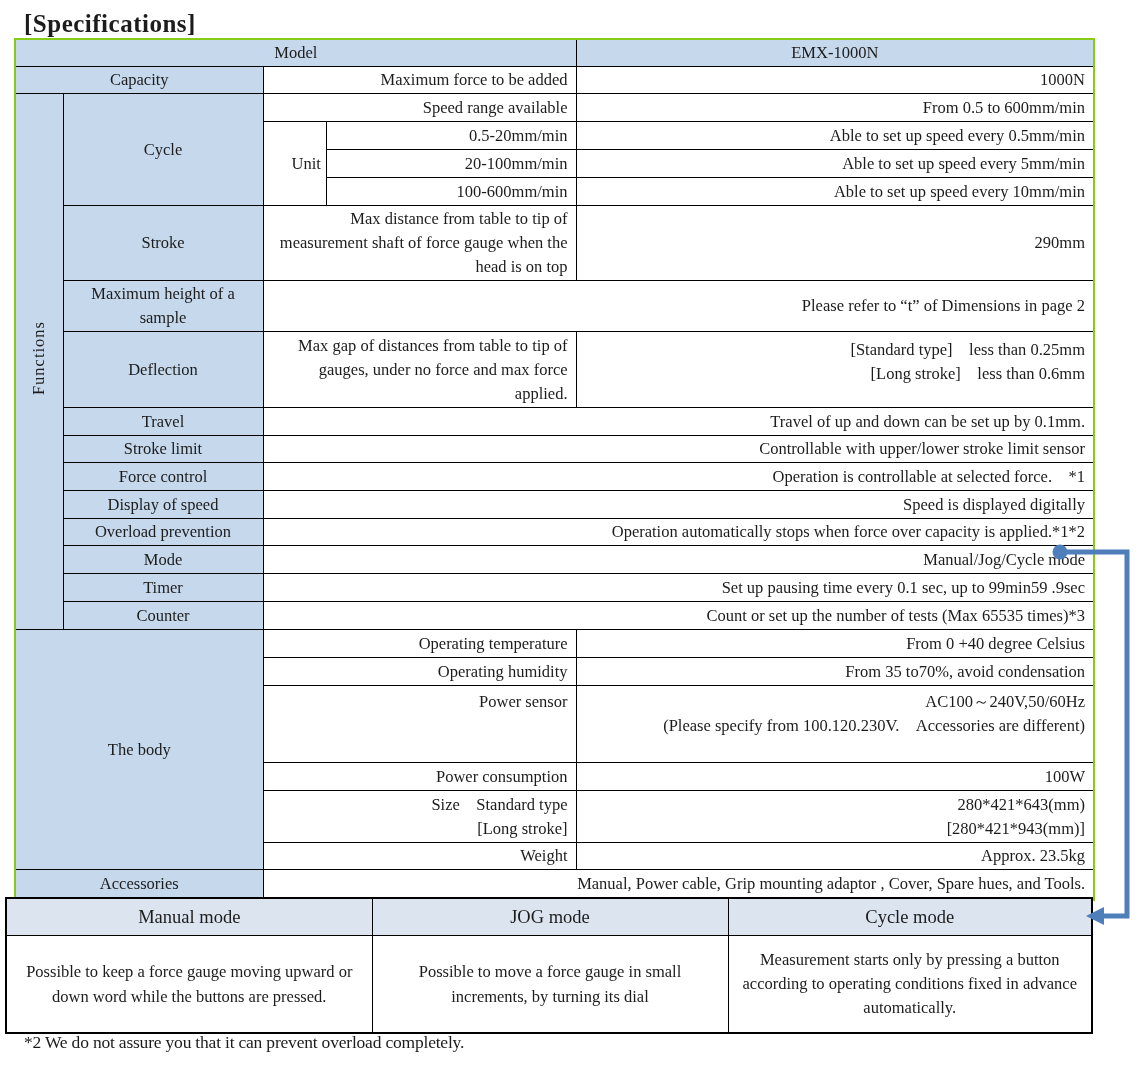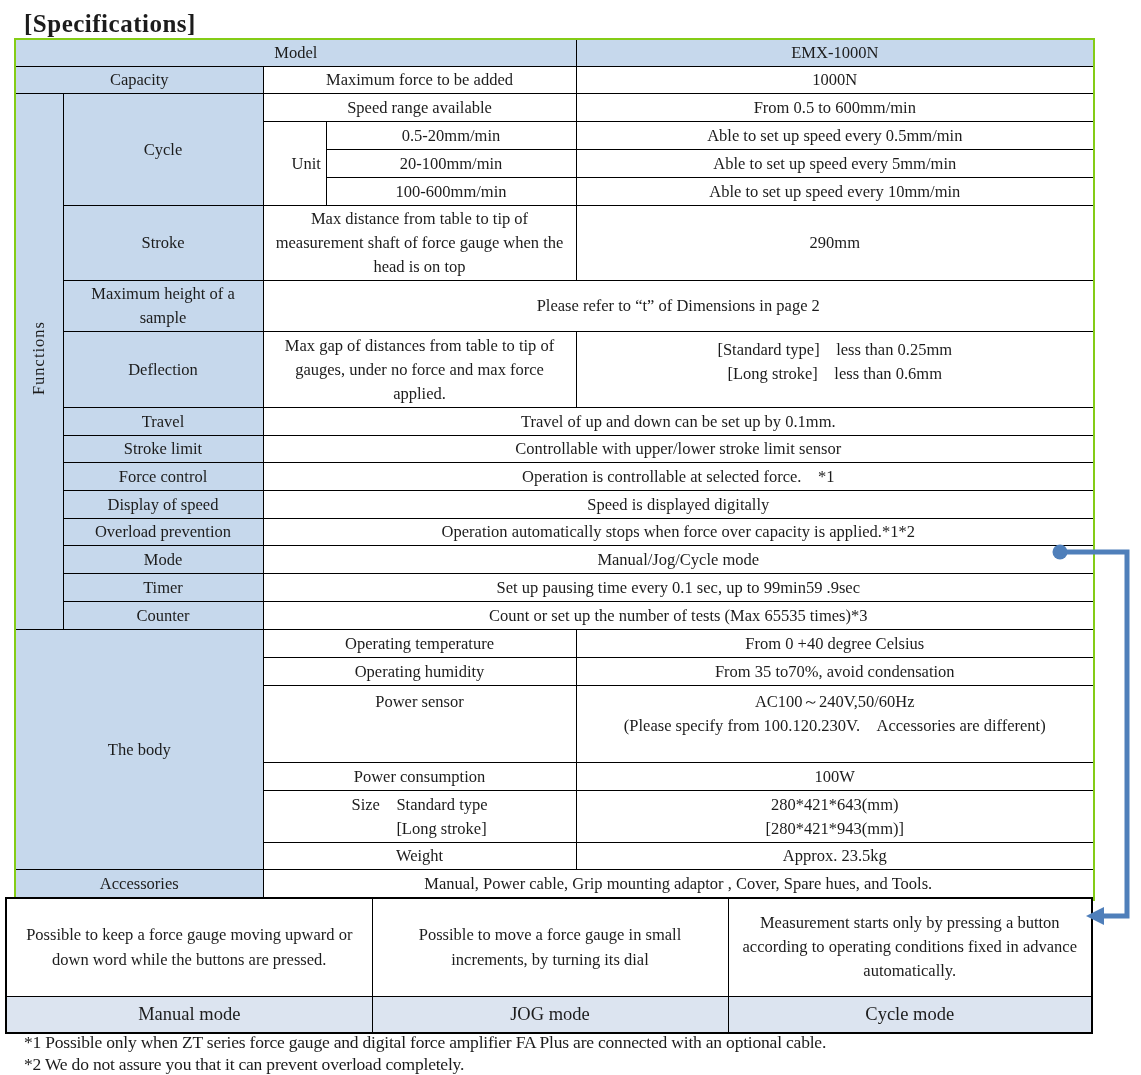--- a/index.html
+++ b/index.html
@@ -24,21 +24,21 @@
   }
   .spec-table{
     position:absolute;left:14px;top:38px;width:1079px;
     border:2px solid #84cc16;
   }
   .modes-table{
     position:absolute;left:5px;top:897px;width:1086px;
     border:2px solid #000;
   }
   td.lbl{background:var(--header_fill,#c6d8ec);text-align:center;padding:1px 4px;}
-  td.desc,td.val{background:#fff;text-align:center;padding:1px 8px;}
+  td.desc,td.val{background:#fff;text-align:right;padding:1px 8px;}
   td.ctr{text-align:center;padding-left:28px;}
   .functions-cell{
     background:var(--header_fill,#c6d8ec);
     text-align:center;vertical-align:middle;padding:0;
   }
   .vertical-text{
     writing-mode:vertical-rl;
     transform:rotate(180deg);
     margin:0 auto;
     font-size:16.5px;letter-spacing:1px;
@@ -210,35 +210,34 @@
   </tbody>
     </table>
 
   <table class="modes-table">
     <colgroup>
       <col style="width:366px">
         <col style="width:356px">
         <col style="width:364px">
     </colgroup>
     <tbody>
-        <tr style="height:98px">
+        <tr style="height:37px">
+      <td class="mode-hd">Manual mode</td>
+      <td class="mode-hd">JOG mode</td>
+      <td class="mode-hd">Cycle mode</td>
+    </tr>
+    <tr style="height:98px">
       <td class="mode-bd">Possible to keep a force gauge moving upward or down word while the buttons are pressed.</td>
       <td class="mode-bd">Possible to move a force gauge in small increments, by turning its dial</td>
       <td class="mode-bd" style="line-height:24px">Measurement starts only by pressing a button according to operating conditions fixed in advance automatically.</td>
     </tr>
-    <tr style="height:37px">
-      <td class="mode-hd">Manual mode</td>
-      <td class="mode-hd">JOG mode</td>
-      <td class="mode-hd">Cycle mode</td>
-    </tr>
   </tbody>
     </table>
 
   <div class="footnotes">
-    <div>*1 Possible only when ZT series force gauge and digital force amplifier FA Plus are connected with an optional cable.</div>
     <div>*2 We do not assure you that it can prevent overload completely.</div>
   </div>
 
   <svg class="connector" viewBox="0 0 1141 1075" xmlns="http://www.w3.org/2000/svg">
     <circle cx="1060" cy="552" r="7.5" style="fill:var(--connector,#4f7fba)"></circle>
     <polyline points="1060,552 1127,552 1127,916 1100,916" fill="none" style="stroke:var(--connector,#4f7fba)" stroke-width="5"></polyline>
     <polygon points="1086,916 1104,907 1104,925" style="fill:var(--connector,#4f7fba)"></polygon>
   </svg>
 
 </div>

